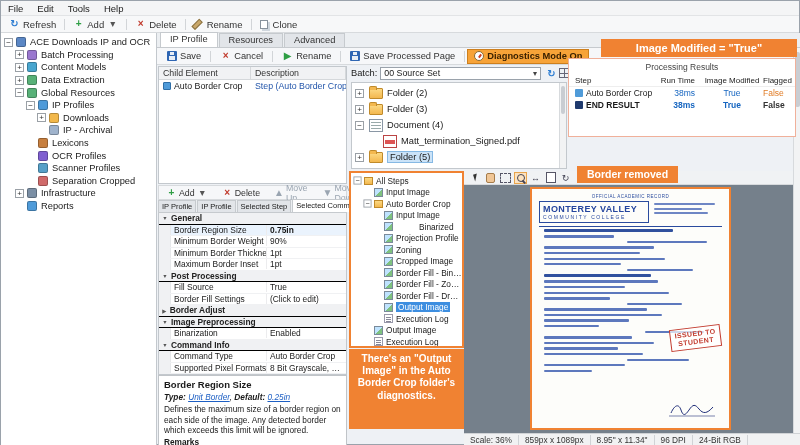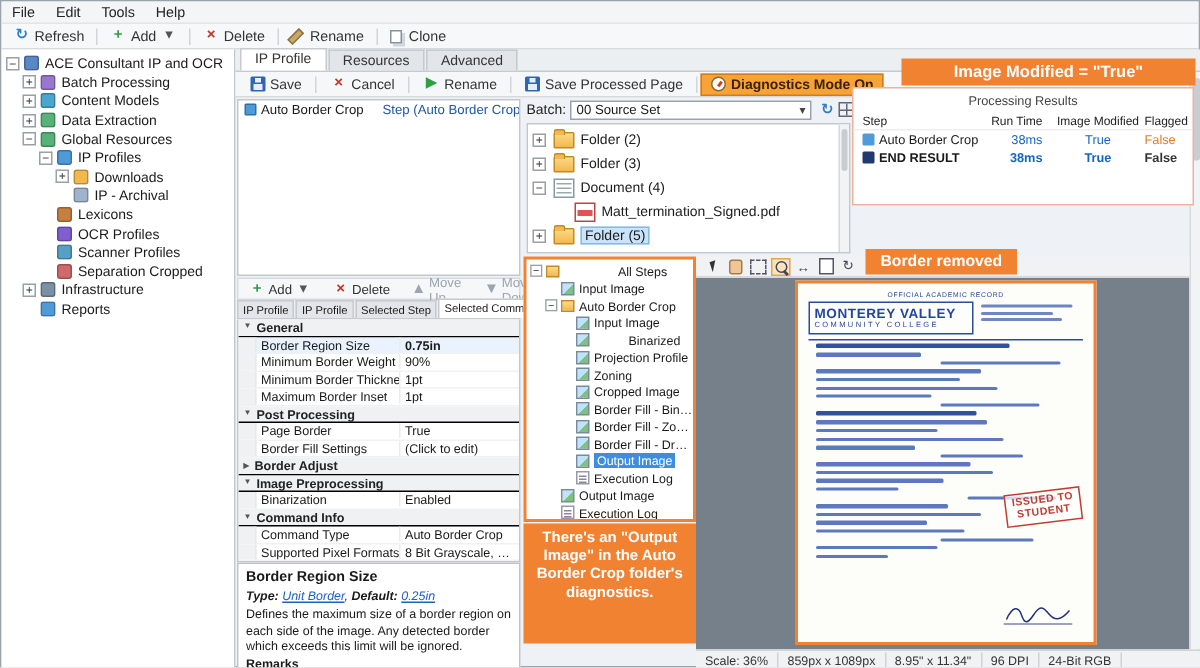--- a/index.html
+++ b/index.html
@@ -185,21 +185,21 @@
       <div class="tb-sep"></div>
       <div class="tb-btn">
         <span class="ic clone-css"></span>
         <span>Clone</span>
       </div>
     </div>
   <div class="nav" id="navtree">
       <div class="trow" style="padding-left: 0px;">
         <span class="exp">−</span>
         <span class="nico" style="background: rgb(91, 135, 197);"></span>
-        <span>ACE Consultant IP and OCR</span>
+        <span>ACE Downloads IP and OCR</span>
       </div>
       <div class="trow" style="padding-left: 11px;">
         <span class="exp">+</span>
         <span class="nico" style="background: rgb(154, 119, 207);"></span>
         <span>Batch Processing</span>
       </div>
       <div class="trow" style="padding-left: 11px;">
         <span class="exp">+</span>
         <span class="nico" style="background: rgb(73, 166, 207);"></span>
         <span>Content Models</span>
@@ -287,20 +287,24 @@
         <span>Save Processed Page</span>
       </div>
       <div class="tb-sep"></div>
       <div class="ab-btn hl">
         <span class="ic diagnostics-css"></span>
         <span>Diagnostics Mode On</span>
       </div>
     </div>
 
   <div class="child-grid">
+    <div class="cg-head">
+      <div class="cg-c1">Child Element</div>
+      <div class="cg-c2">Description</div>
+    </div>
     <div class="cg-row">
       <div class="cg-c1"><span class="step-chip"></span><span>Auto Border Crop</span></div>
       <div class="cg-c2" style="color:#2255aa">Step (Auto Border Crop)</div>
     </div>
   </div>
 
   <div class="batchrow">
     <span>Batch:</span>
     <div class="batch-dd">
       <span>00 Source Set</span>
@@ -368,21 +372,21 @@
           <div class="rc3" style="color: rgb(21, 101, 192);">True</div>
           <div class="rc4" style="color: rgb(51, 51, 51);">False</div>
         </div>
       </div>
   </div>
 
   <div class="steps" id="stepstree">
       <div class="trow" style="padding-left: 0px;">
         <span class="exp">−</span>
         <span class="sico sico-folder"></span>
-        <span style="overflow: hidden; text-overflow: ellipsis; margin-left: 36px;">All Steps</span>
+        <span style="overflow: hidden; text-overflow: ellipsis;">All Steps</span>
       </div>
       <div class="trow" style="padding-left: 10px;">
         <span class="exp hide">−</span>
         <span class="sico"></span>
         <span style="overflow: hidden; text-overflow: ellipsis;">Input Image</span>
       </div>
       <div class="trow" style="padding-left: 10px;">
         <span class="exp">−</span>
         <span class="sico sico-folder"></span>
         <span style="overflow: hidden; text-overflow: ellipsis;">Auto Border Crop</span>
@@ -567,21 +571,21 @@
         <div class="pg-ind"></div>
         <div class="pg-lbl">Maximum Border Inset</div>
         <div class="pg-val">1pt</div>
       </div>
       <div class="pg-group">
         <span class="pg-tri">▼</span>
         <span>Post Processing</span>
       </div>
       <div class="pg-row">
         <div class="pg-ind"></div>
-        <div class="pg-lbl">Page Border</div>
+        <div class="pg-lbl">Fill Source</div>
         <div class="pg-val">True</div>
       </div>
       <div class="pg-row">
         <div class="pg-ind"></div>
         <div class="pg-lbl">Border Fill Settings</div>
         <div class="pg-val">(Click to edit)</div>
       </div>
       <div class="pg-group">
         <span class="pg-tri">▶</span>
         <span>Border Adjust</span>

